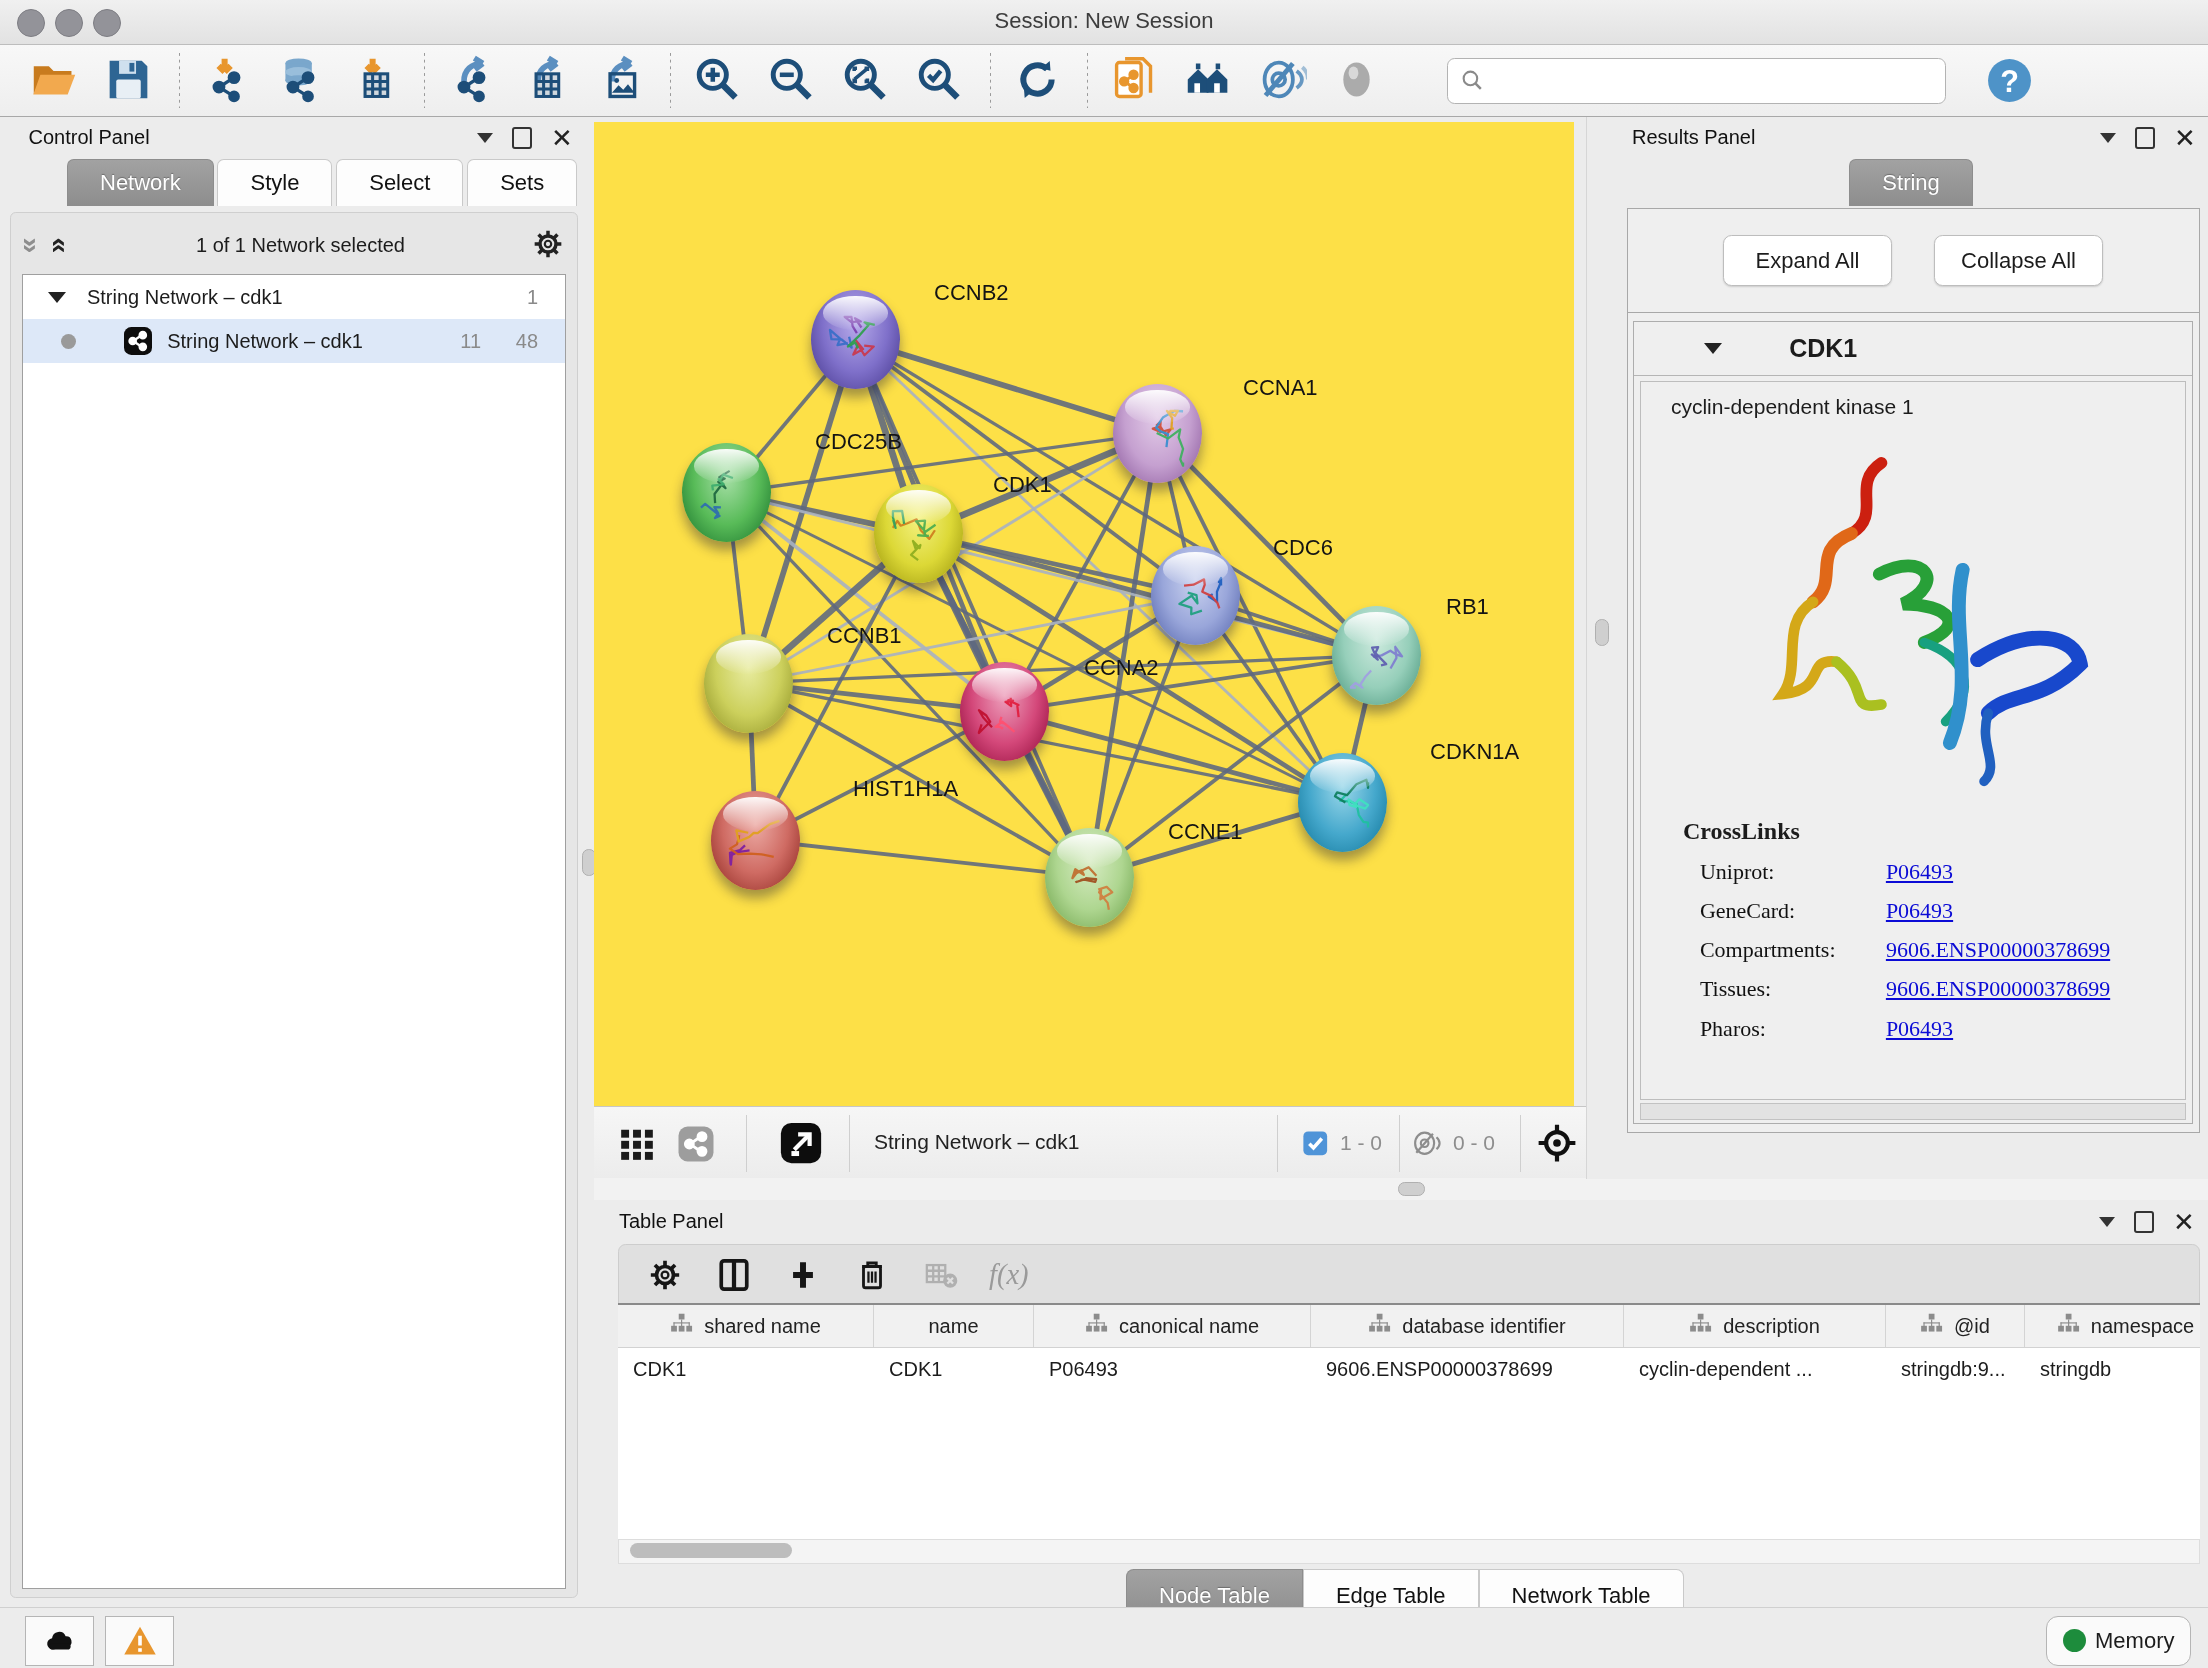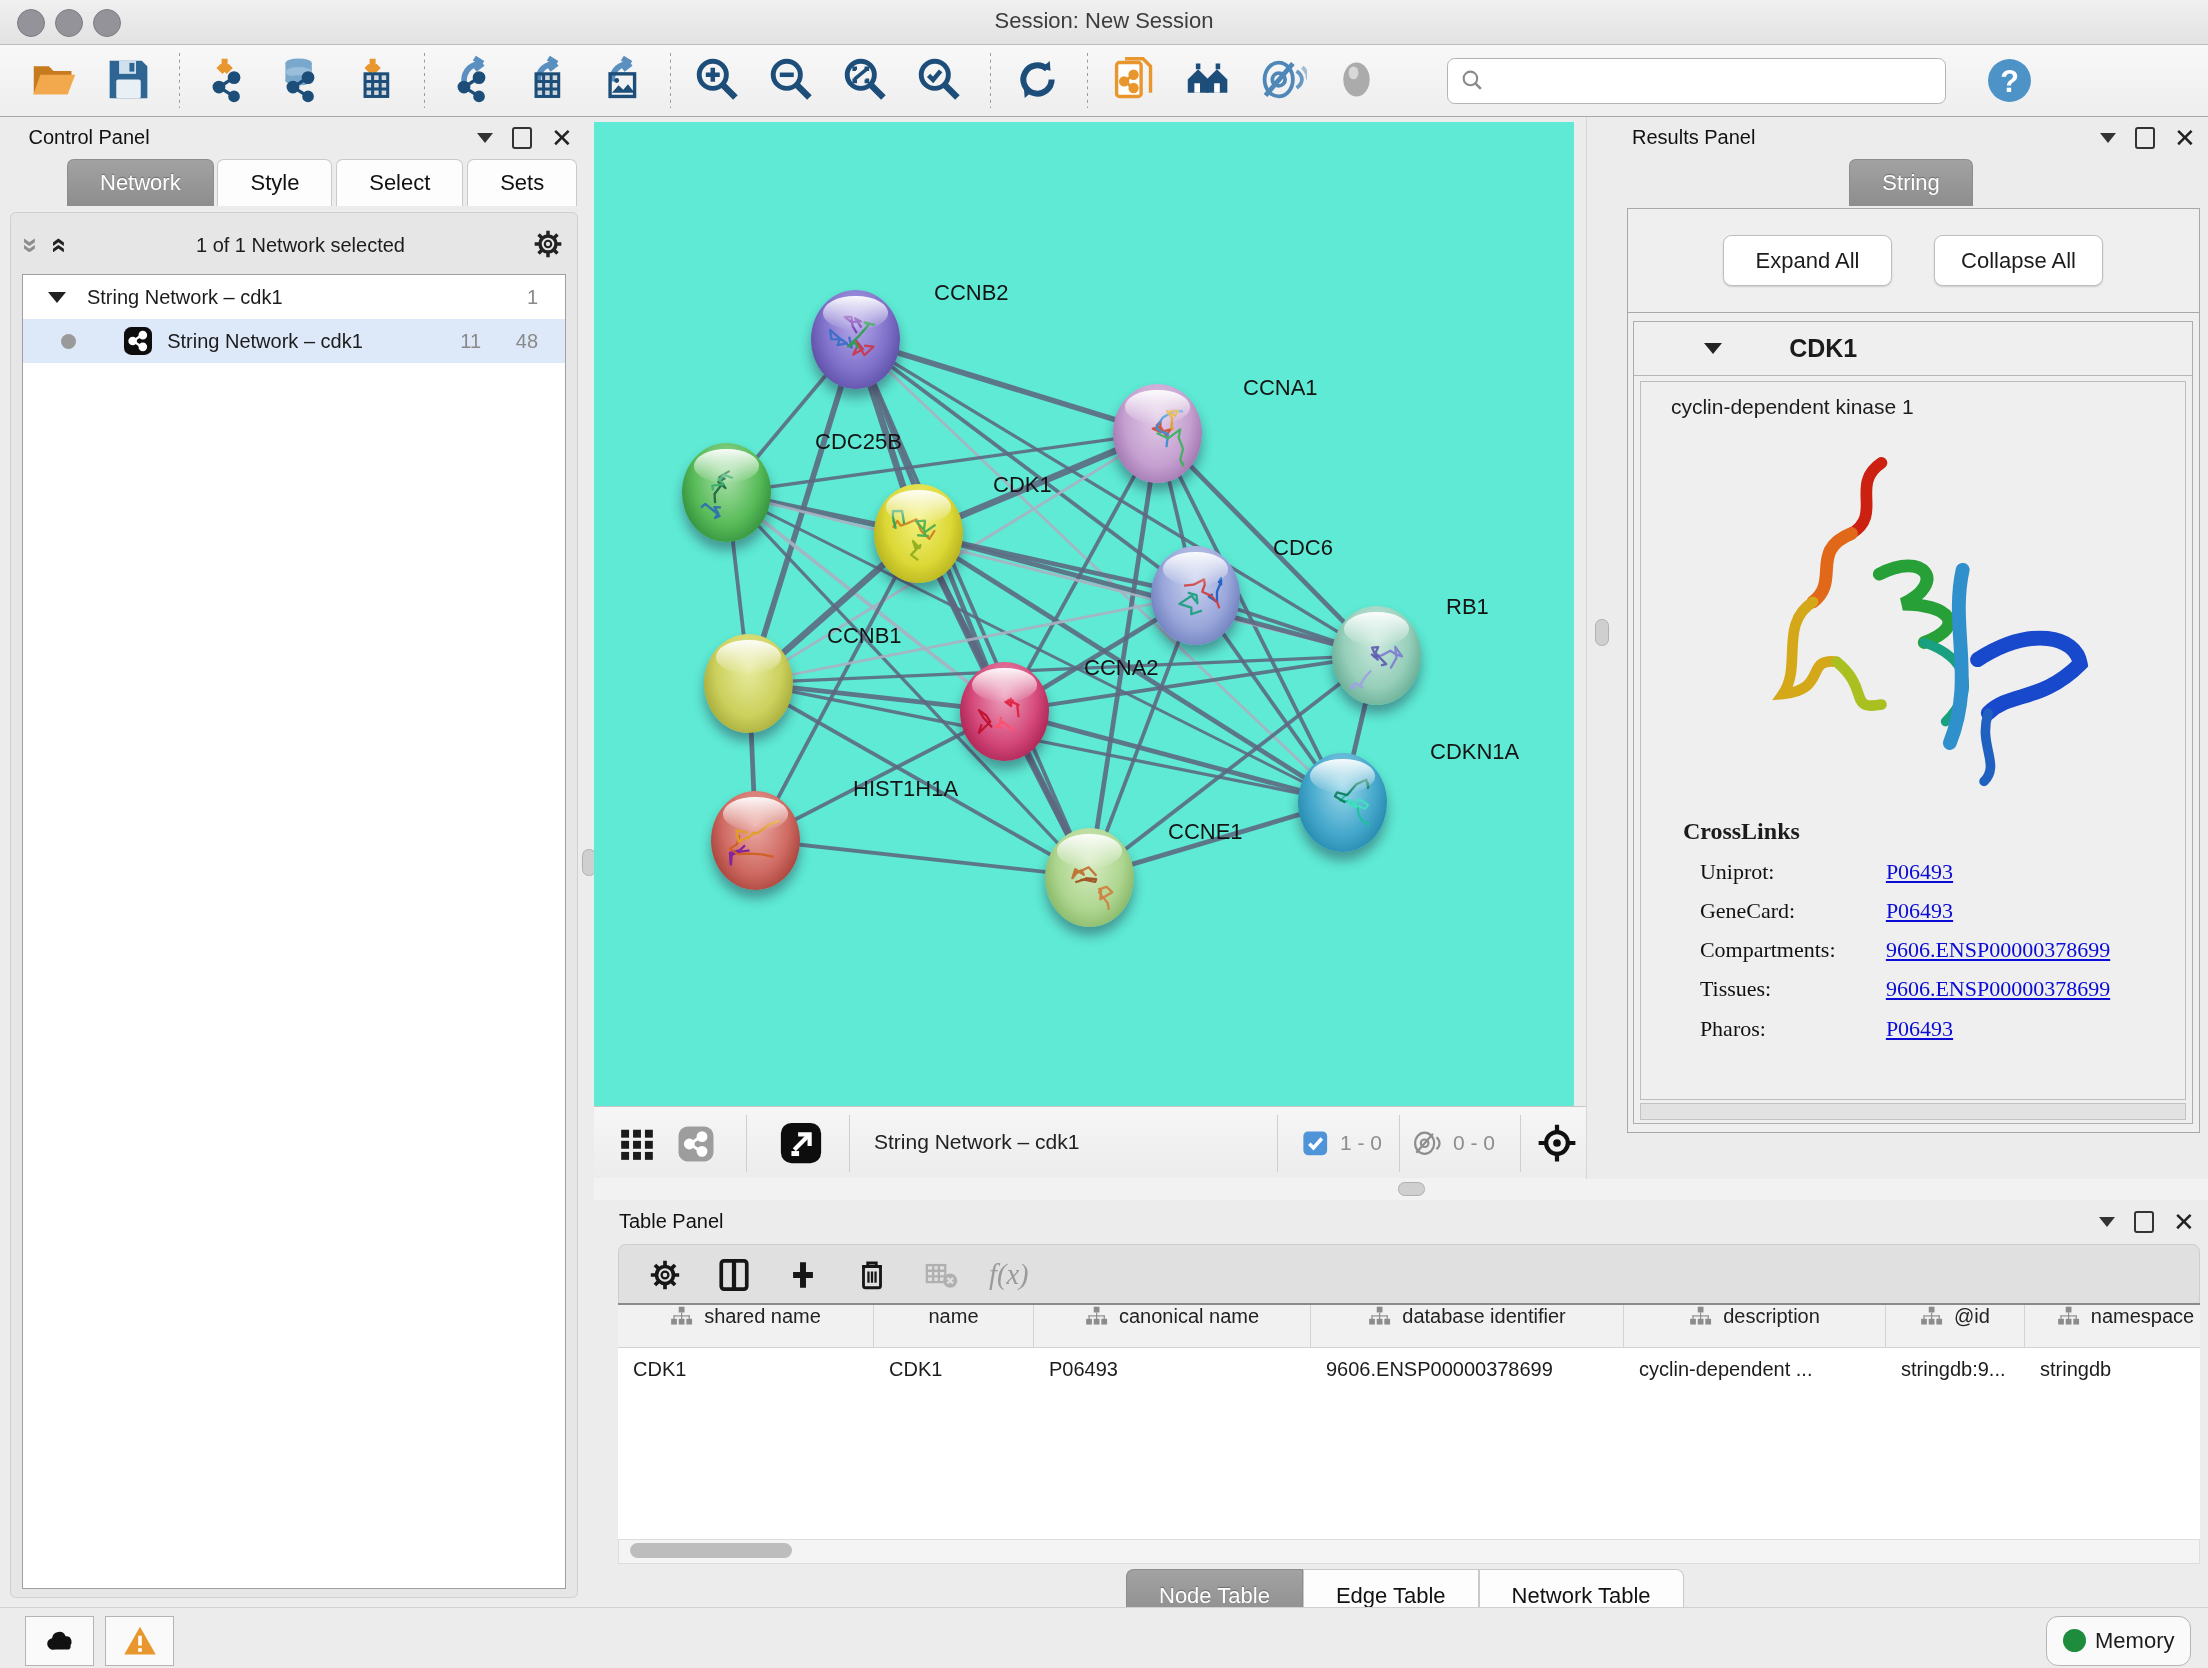--- a/index.html
+++ b/index.html
@@ -48,21 +48,21 @@
   #cp-toolbar{position:absolute;left:13.3px;right:13.3px;top:11.4px;height:42px;display:flex;align-items:center;}
   .chev{font-size:28.5px;font-weight:bold;display:inline-block;transform:rotate(90deg);line-height:21px;}
   #cp-status{flex:1;text-align:center;font-size:20px;}
   #cp-tree{position:absolute;left:11.4px;right:11.4px;top:61px;bottom:7.6px;background:#fff;border:1px solid #9f9f9f;}
   .tree-row{height:44px;display:flex;align-items:center;font-size:20px;position:relative;}
   .tree-row.sel{background:#dde8f8;}
   .tri-down{width:0;height:0;border-left:9.5px solid transparent;border-right:9.5px solid transparent;
             border-top:11.4px solid #222;}
   .cnt{color:#8a8a8a;font-size:20px;}
   
-  #canvas{left:594px;top:122px;width:980px;height:984px;background:#5eead4;}
+  #canvas{left:594px;top:122px;width:980px;height:984px;background:#fde047;}
   #edges-svg{position:absolute;left:0;top:0;}
   .gnode{position:absolute;width:89px;height:99px;border-radius:50%;
          box-shadow:0 8.6px 11.4px rgba(30,30,55,.40);}
   .gnode .shine{position:absolute;left:14%;top:6%;width:72%;height:34%;border-radius:50%;
         background:linear-gradient(rgba(255,255,255,.95),rgba(255,255,255,.02));}
   .gnode svg{position:absolute;left:0;top:0;width:100%;height:100%;}
   .nlabel{position:absolute;font-size:22px;color:#141414;white-space:nowrap;}
   
   #canvas-toolbar{left:594px;top:1106px;width:992px;height:72px;background:linear-gradient(#f6f6f6,#ececec);
                   border-top:1px solid #c6c6c6;border-bottom:1px solid #c6c6c6;}
@@ -99,21 +99,21 @@
   #tp-header{position:relative;height:44px;}
   #tp-header .panel-title{position:absolute;left:25px;top:9.5px;}
   #tp-toolbar{position:absolute;left:24px;right:7.6px;top:44px;height:59px;background:#e0e0e0;
               border:1px solid #cdcdcd;border-radius:7.6px 7.6px 0 0;display:flex;align-items:center;padding-left:25px;}
   .tp-ico{width:42px;height:42px;margin-right:27px;display:flex;align-items:center;justify-content:center;cursor:pointer;}
   .tp-ico svg{width:34px;height:34px;}
   .tp-fx{font-family:"Liberation Serif","DejaVu Serif",serif;font-style:italic;font-size:28.5px;color:#9a9a9a;}
   #tp-table{position:absolute;left:24px;right:7.6px;top:103px;height:236px;background:#fff;overflow:hidden;
             border-top:2.9px solid #8a8a8a;}
   #tp-cols{display:flex;height:42px;background:#f1f1f1;border-bottom:1.9px solid #d2d2d2;}
-  .tp-col{display:flex;align-items:flex-start;justify-content:center;gap:11px;font-size:20px;color:#222;
+  .tp-col{display:flex;align-items:center;justify-content:center;gap:11px;font-size:20px;color:#222;
           border-right:1px solid #d4d4d4;box-sizing:border-box;overflow:hidden;white-space:nowrap;flex:none;}
   #tp-row{display:flex;height:42px;background:#fff;}
   .tp-cell{font-size:20px;display:flex;align-items:center;padding-left:15px;box-sizing:border-box;
            overflow:hidden;white-space:nowrap;flex:none;}
   #tp-hscroll{position:absolute;left:24px;right:7.6px;top:339px;height:23px;background:#f4f4f4;border:1px solid #ddd;}
   #tp-hthumb{position:absolute;left:11.4px;top:2.9px;width:162px;height:15px;border-radius:7.6px;background:#bdbdbd;}
   #tp-tabs{position:absolute;left:532px;top:369px;display:flex;}
   #tp-tabs .tab{height:51px;margin-right:0;border-radius:7.6px 7.6px 7.6px 7.6px;}
   #tp-tabs .tab.first{border-radius:7.6px 0 0 7.6px;}
   #tp-tabs .tab.mid{border-radius:0;}

